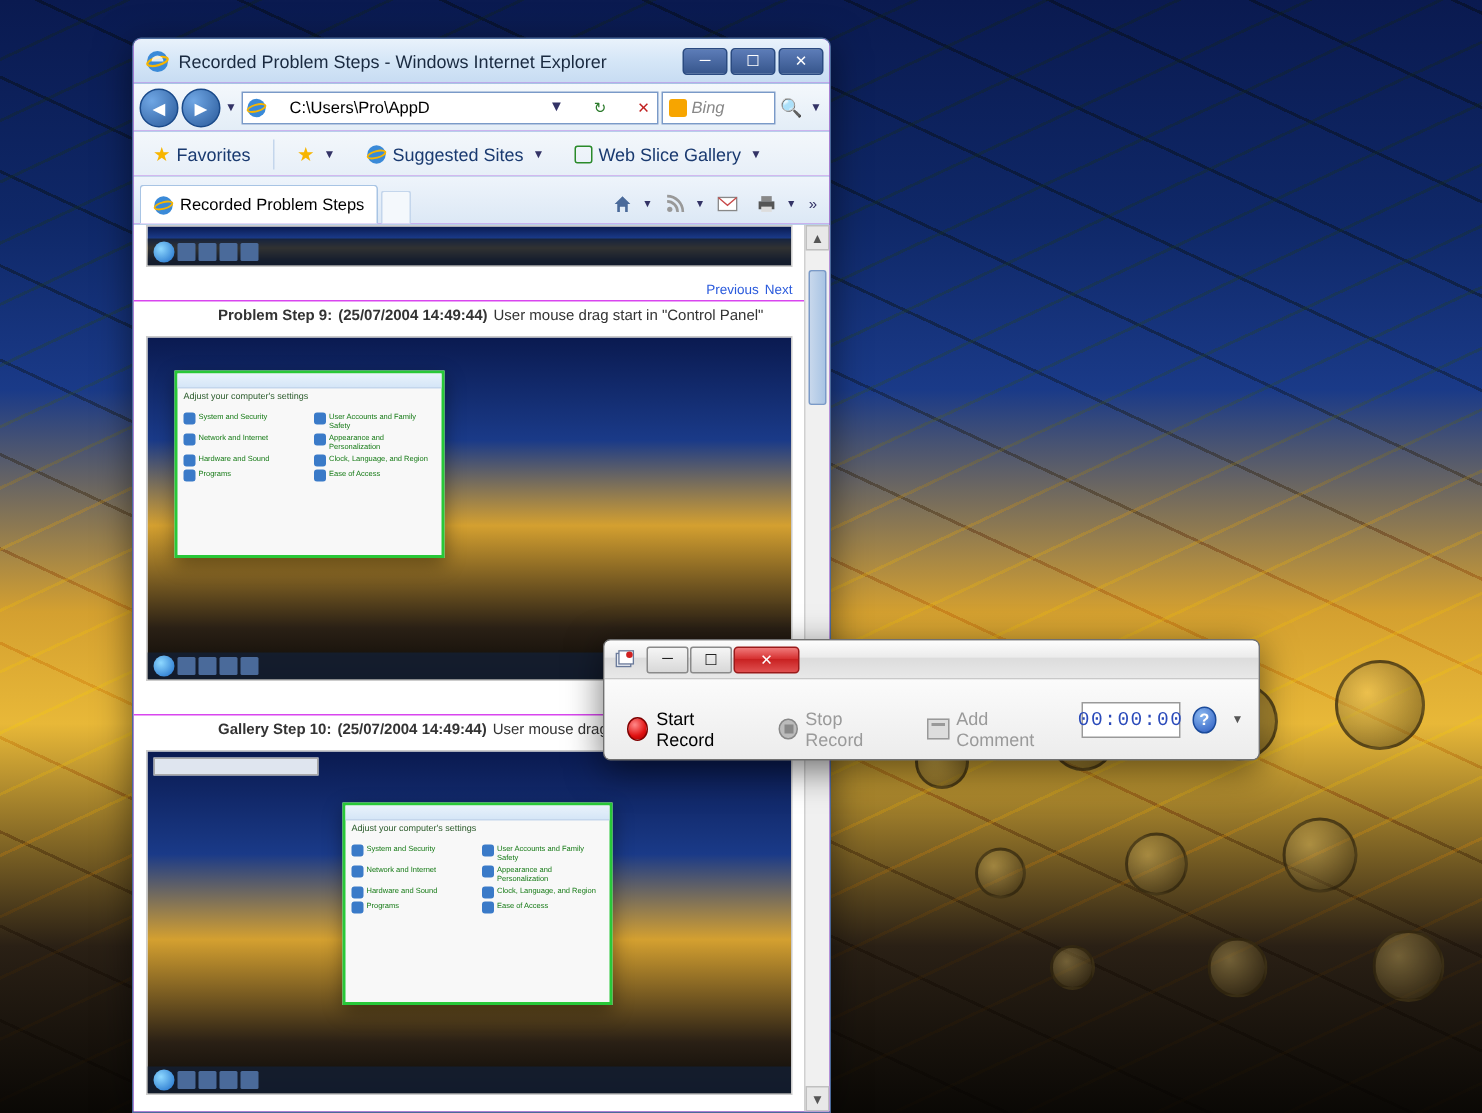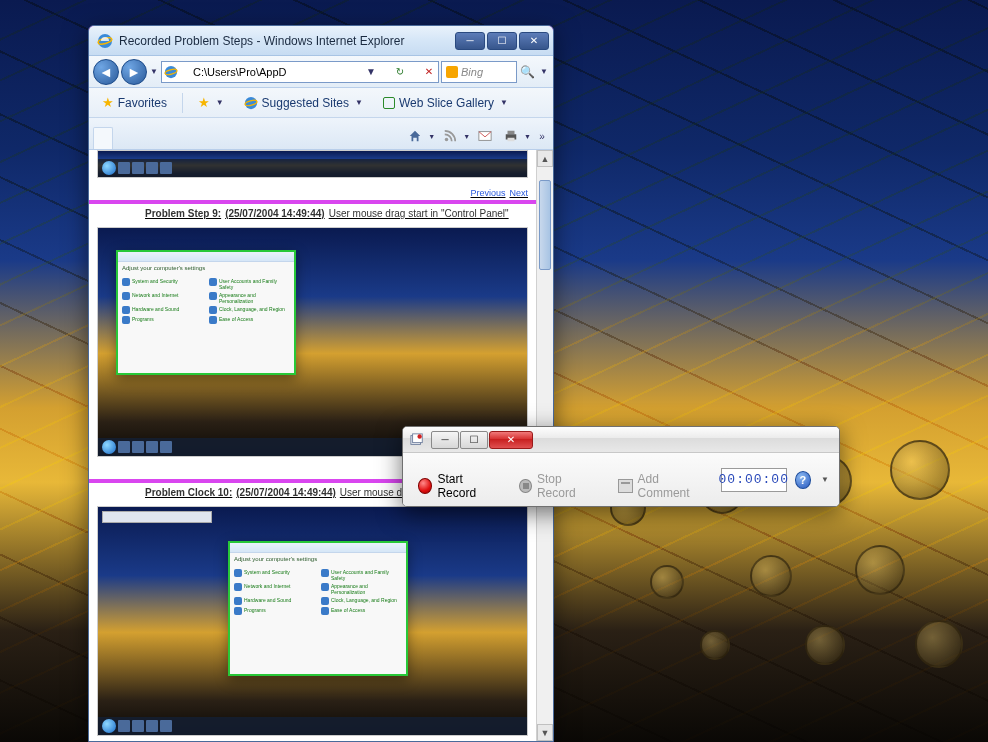--- a/index.html
+++ b/index.html
@@ -49,21 +49,21 @@
 .tool-dd { font-size:7px; color:#336; margin-left:-2px; cursor:pointer;}
 .chev { width:14px; font-size:10px; color:#336; cursor:pointer; text-align:center;}
 
 .ie-content { flex:1; background:#fff; overflow:hidden; position:relative; display:flex;}
 .page { flex:1; overflow-y:auto; padding:0; }
 .scrollbar { width:17px; background:#f0f0f0; border-left:1px solid #d0d0d0; position:relative;}
 .scrollbar .thumb { position:absolute; left:2px; right:2px; top:30px; height:90px; background:linear-gradient(90deg,#c8d8ec,#a8c4e4); border:1px solid #7a9ac8; border-radius:2px;}
 .scrollbar .arr { position:absolute; left:0; right:0; height:17px; background:#e8e8e8; border:1px solid #c0c0c0; display:flex; align-items:center; justify-content:center; font-size:9px; color:#555; cursor:pointer;}
 .scrollbar .arr.up{top:0}.scrollbar .arr.dn{bottom:0}
 
-.step-block { border-bottom:4px solid #d946ef; padding:0;text-decoration:underline; }
+.step-block { border-bottom:1px solid #d946ef; padding:0; }
 .step-hdr { padding:4px 8px; font-size:10px; color:#333; display:flex; gap:4px;margin-left:48px;}
 .step-hdr b { font-weight:bold;}
 .step-links { text-align:right; padding:2px 8px; font-size:9px; }
 .step-links a { color:#2a5adc; text-decoration:none; cursor:pointer; margin-left:4px;}
 .shot { margin:4px 8px 8px; height:230px; position:relative; background: linear-gradient(180deg, #0a1a50 0%, #1a3a88 30%, #d4a030 55%, #2a2015 85%, #0a0805 100%); border:1px solid #ccc; overflow:hidden;}
 .shot .taskbar { position:absolute; left:0; right:0; bottom:0; height:18px; background:rgba(20,30,50,0.85); display:flex; align-items:center; gap:2px; padding:0 4px;}
 .shot .taskbar .orb { width:14px; height:14px; border-radius:50%; background:radial-gradient(circle at 35% 35%, #8ed8ff, #1a6ac8);}
 .shot .taskbar .ti { width:12px; height:12px; background:#4a6a9a; border-radius:1px;}
 .shot .cp-win { position:absolute; background:#f8f8f8; border:2px solid #28c838; box-shadow:0 4px 12px rgba(0,0,0,0.4); font-size:6px;}
 .shot .cp-win .cpbar { height:10px; background:linear-gradient(180deg,#e9f2fb,#d5e6f7); border-bottom:1px solid #c4d6ec;}
@@ -177,20 +177,29 @@
         <span class="dd">▼</span>
     </div>
     <div class="fav-btn">
       <span style="width:12px;height:12px;border:1.5px solid #2a8a2a;border-radius:2px;display:inline-block"></span>
       <span>Web Slice Gallery</span>
         <span class="dd">▼</span>
     </div>
   </div>
 
   <div class="ie-tabbar">
+    <div class="ie-tab active">
+      <span class="addr-ico">
+          <svg class="ie-sm" viewBox="0 0 16 16">
+            <circle cx="8" cy="8" r="7" fill="#3a8ad8"></circle>
+            <ellipse cx="8" cy="8" rx="7" ry="2.5" fill="none" stroke="#f7b500" stroke-width="1.4" transform="rotate(-15 8 8)"></ellipse>
+          </svg>
+        </span>
+      <span>Recorded Problem Steps</span>
+    </div>
     <div class="new-tab"></div>
     <div class="tab-tools">
       <div class="tool-btn">
         <svg width="14" height="14" viewBox="0 0 16 16">
             <path d="M8 2 L14 8 H12 V14 H10 V10 H6 V14 H4 V8 H2 Z" fill="#4a6a9a"></path>
           </svg>
       </div>
         <span class="tool-dd">▼</span>
       <div class="tool-btn">
         <svg width="14" height="14" viewBox="0 0 16 16">
@@ -285,21 +294,21 @@
               <div class="ti"></div>
               <div class="ti"></div>
               <div class="ti"></div>
             </div>
         </div>
         <div class="step-links"><a>Previous</a><a>Next</a></div>
       </div>
 
       <div class="step-block">
         <div class="step-hdr">
-          <b>Problem Clock 10:</b>
+          <b>Gallery Step 10:</b>
           <b>(25/07/2004 14:49:44)</b>
           <span>User mouse drag end in "Control Panel"</span>
         </div>
         <div class="shot s10">
           <div class="plainbar"></div>
           <div class="cp-win">
             <div class="cpbar"></div>
             <div style="padding:3px 4px;font-size:6px;color:#2a5a2a">Adjust your computer's settings</div>
             <div class="cpbody">
               <div class="cpitem">

